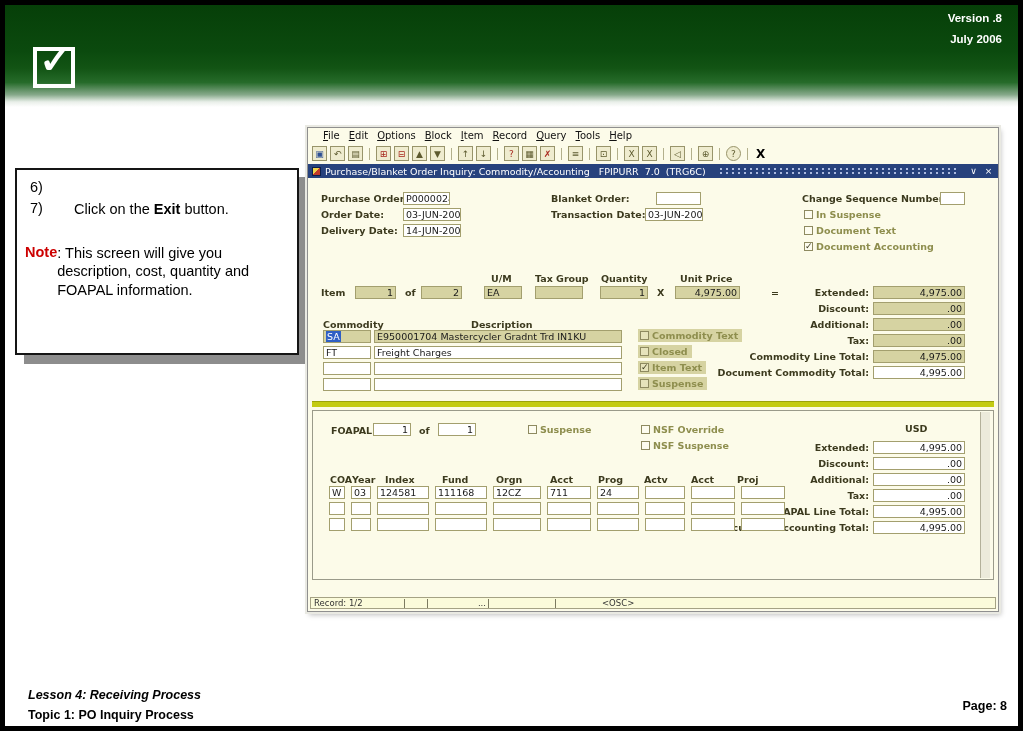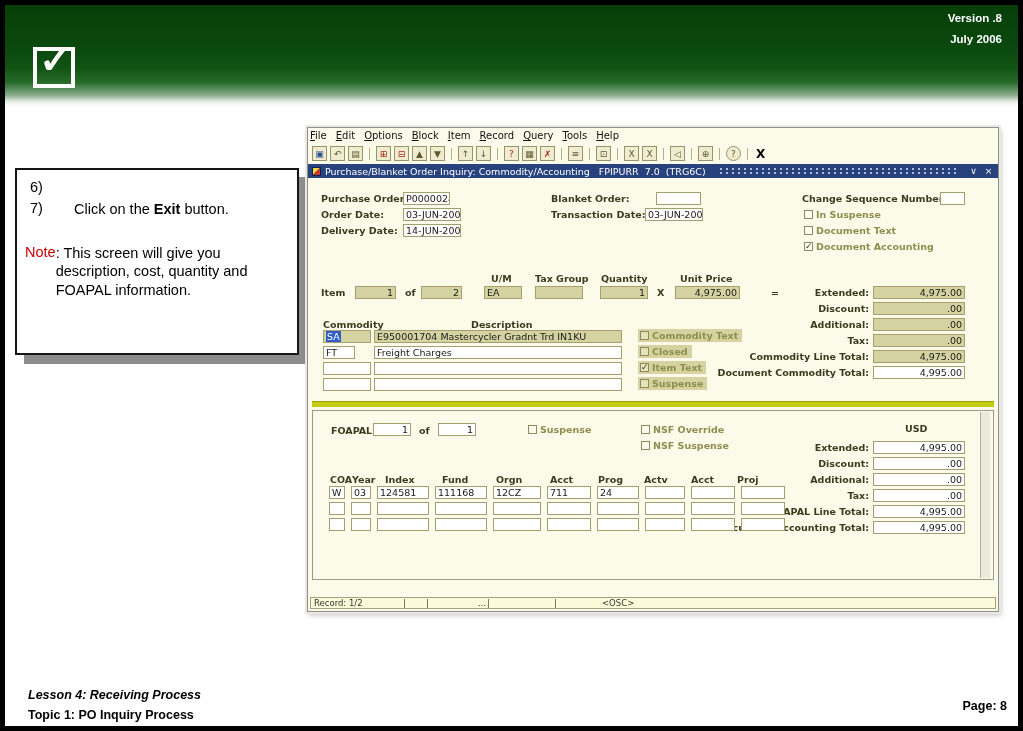--- a/index.html
+++ b/index.html
@@ -19,29 +19,29 @@
   .header-title{color:#fff;font-weight:bold;font-size:20px;letter-spacing:.2px;}
 
   
   .instr-box{position:absolute;left:15px;top:168px;width:284px;height:187px;background:#fff;
     border:2px solid #151515;box-shadow:9px 9px 0 #8d8d8d;box-sizing:border-box;
     padding:9px 8px 0 8px;font-size:14.5px;color:#000;}
   .step{display:flex;margin-bottom:5px;}
   .step-num{width:44px;flex:none;padding-left:5px;}
   .step-text{flex:1;line-height:1.28;}
   .note{display:flex;margin-top:25px;}
-  .note-label{flex:none;color:#cc0000;font-weight:normal;}
+  .note-label{flex:none;color:#cc0000;font-weight:bold;}
   .note-text{flex:1;line-height:1.28;}
 
   
   .window{position:absolute;left:307px;top:127px;width:690px;height:483px;background:#fcfbe9;
     border:1px solid #8f8f8f;box-shadow:0 0 0 2px #e9e9e2,2px 3px 5px rgba(0,0,0,.25);
     font-family:"DejaVu Sans",sans-serif;font-size:10px;color:#222;}
   .menubar{position:absolute;left:0;top:0;width:100%;height:15px;display:flex;gap:9px;
-    padding:2px 0 0 2px;box-sizing:border-box;font-size:10px;color:#111;}
+    padding:2px 0 0 15px;box-sizing:border-box;font-size:10px;color:#111;}
   .menu-item{cursor:default;white-space:nowrap;}
   .toolbar{position:absolute;left:0;top:16px;width:100%;height:19px;display:flex;
     align-items:center;padding-left:4px;box-sizing:border-box;gap:3px;}
   .tb-icon{width:15px;height:15px;box-sizing:border-box;border:1px solid #98946a;
     background:#efeccf;display:flex;align-items:center;justify-content:center;
     font-size:9px;color:#5d5a2e;cursor:default;}
   .tb-icon.c-blue{color:#2d4f93;}
   .tb-icon.c-red{color:#a8281e;}
   .tb-icon.round{border-radius:50%;}
   .tb-sep{width:1px;height:12px;background:#b3b08c;margin:0 3px;}
@@ -236,21 +236,21 @@
     <div class="tlbl" style="left:391px;top:223px">Commodity Line Total:</div>
     <div class="fld tan num" style="left:565px;top:222px;width:92px">4,975.00</div>
     <div class="tlbl" style="left:391px;top:239px">Document Commodity Total:</div>
     <div class="fld num" style="left:565px;top:238px;width:92px">4,995.00</div>
 
     <div class="lbl" style="left:15px;top:191px">Commodity</div>
     <div class="lbl" style="left:163px;top:191px">Description</div>
 
     <div class="fld tan" style="left:15px;top:202px;width:48px"><span class="sel">SA</span></div>
     <div class="fld tan" style="left:66px;top:202px;width:248px">E950001704 Mastercycler Gradnt Trd IN1KU</div>
-    <div class="fld" style="left:15px;top:218px;width:32px">FT</div>
+    <div class="fld" style="left:15px;top:218px;width:48px">FT</div>
     <div class="fld" style="left:66px;top:218px;width:248px">Freight Charges</div>
     <div class="fld" style="left:15px;top:234px;width:48px"></div>
     <div class="fld" style="left:66px;top:234px;width:248px"></div>
     <div class="fld" style="left:15px;top:250px;width:48px"></div>
     <div class="fld" style="left:66px;top:250px;width:248px"></div>
 
     <div class="cb chip" style="left:330px;top:201px">
       <span class="box"></span>
       <span>Commodity Text</span>
     </div>

